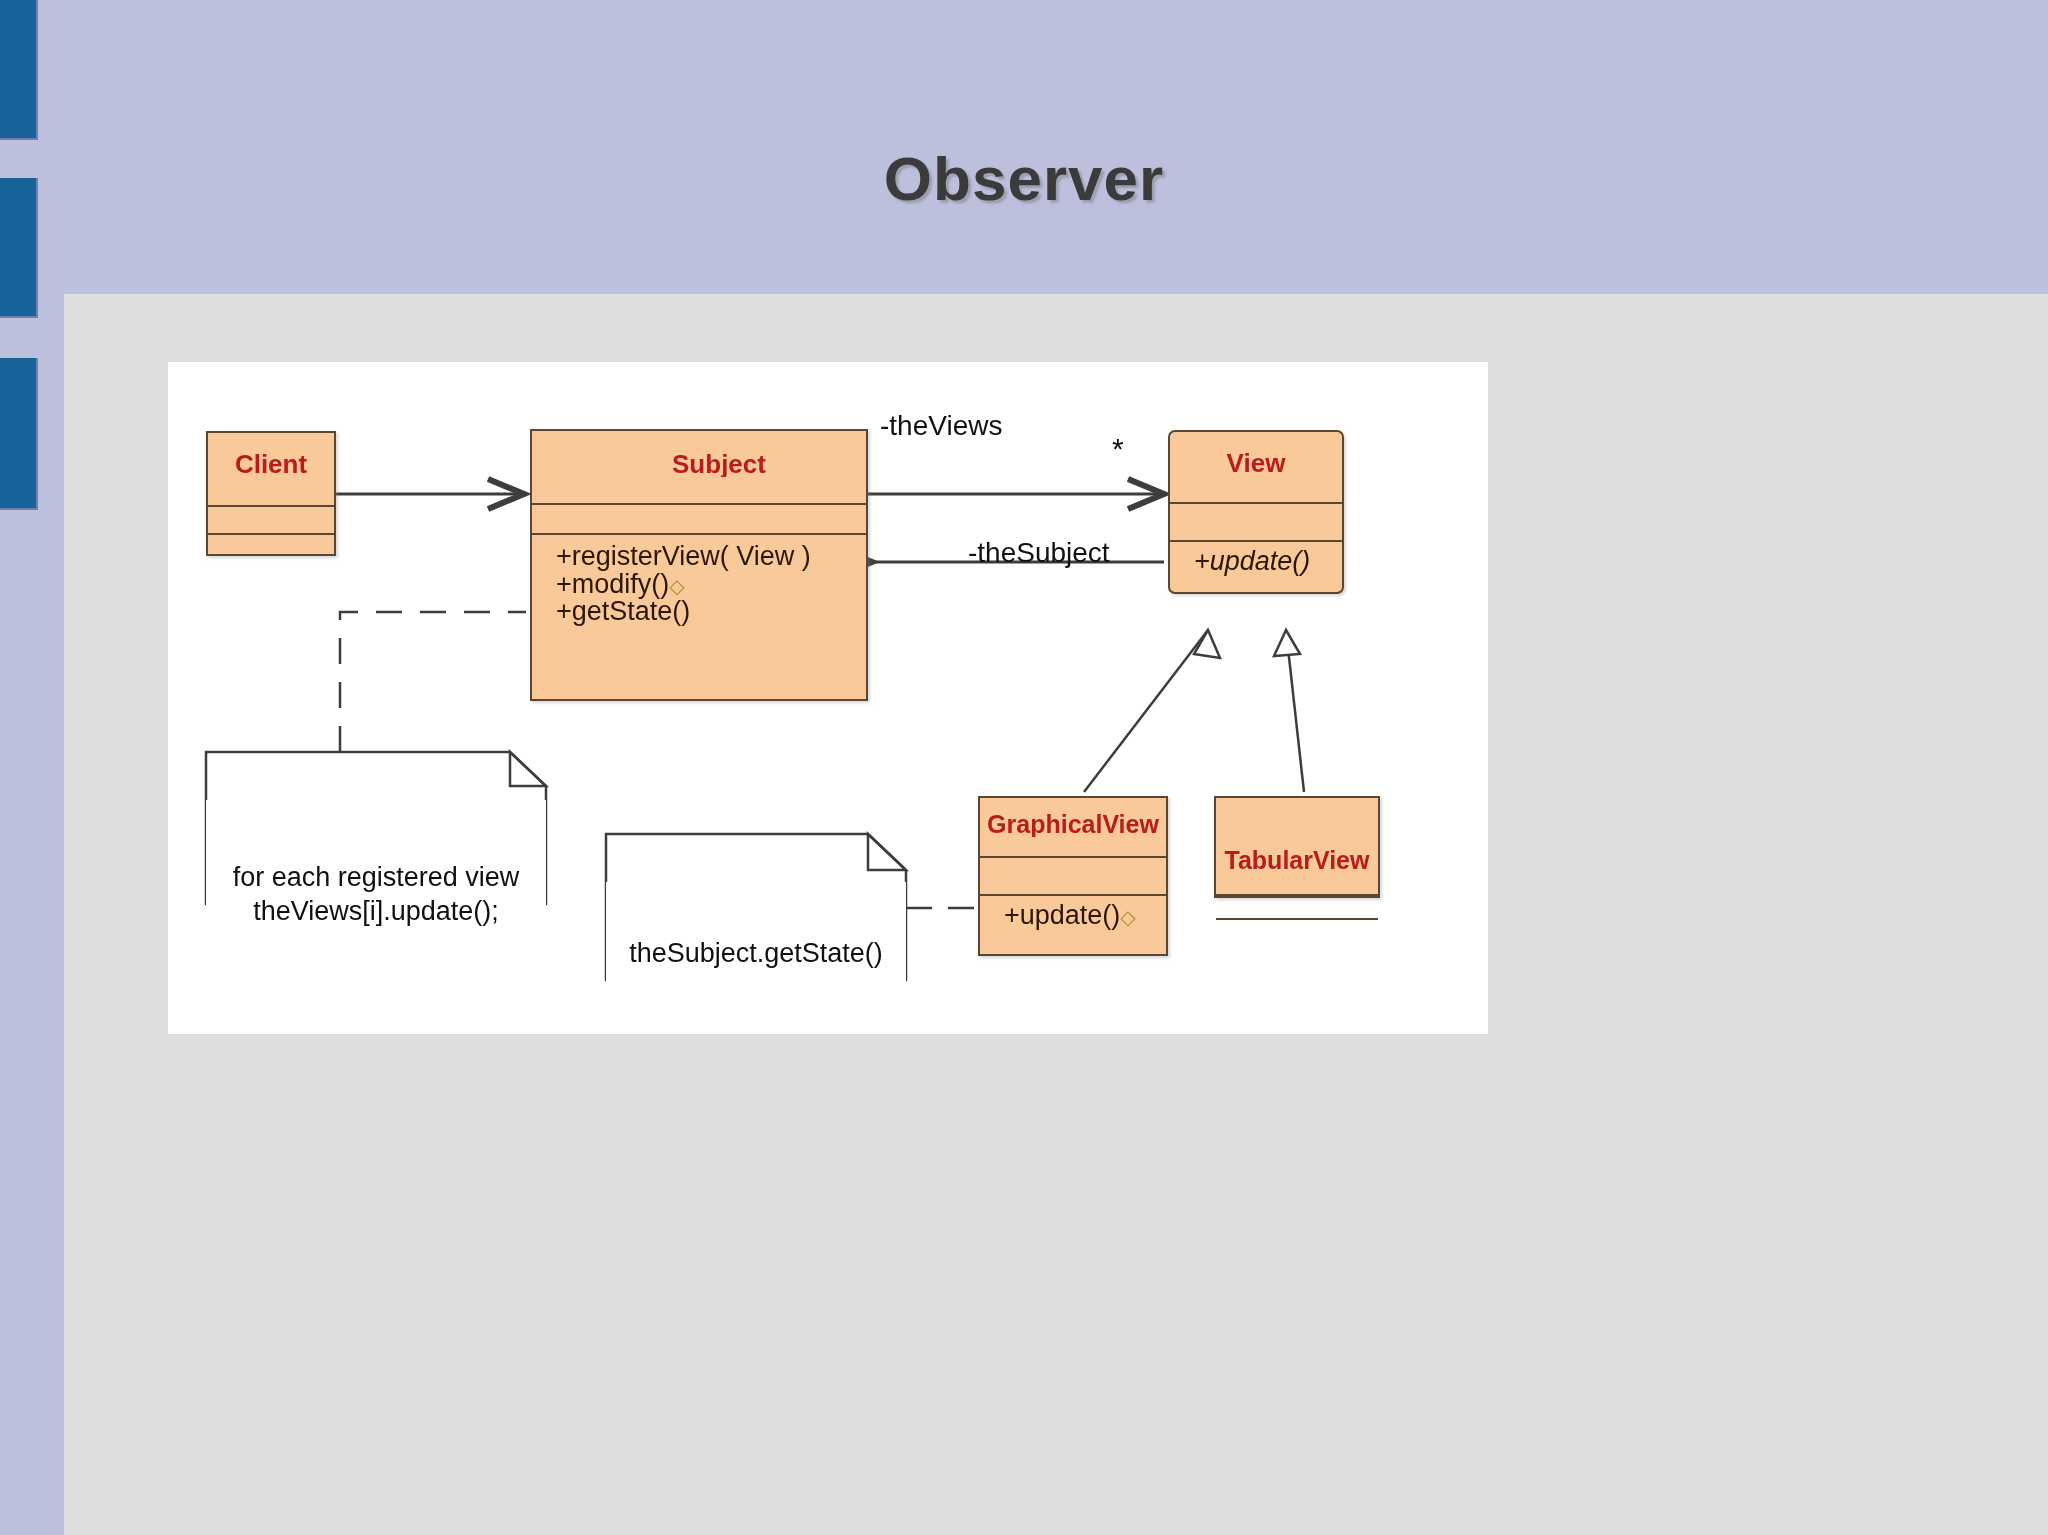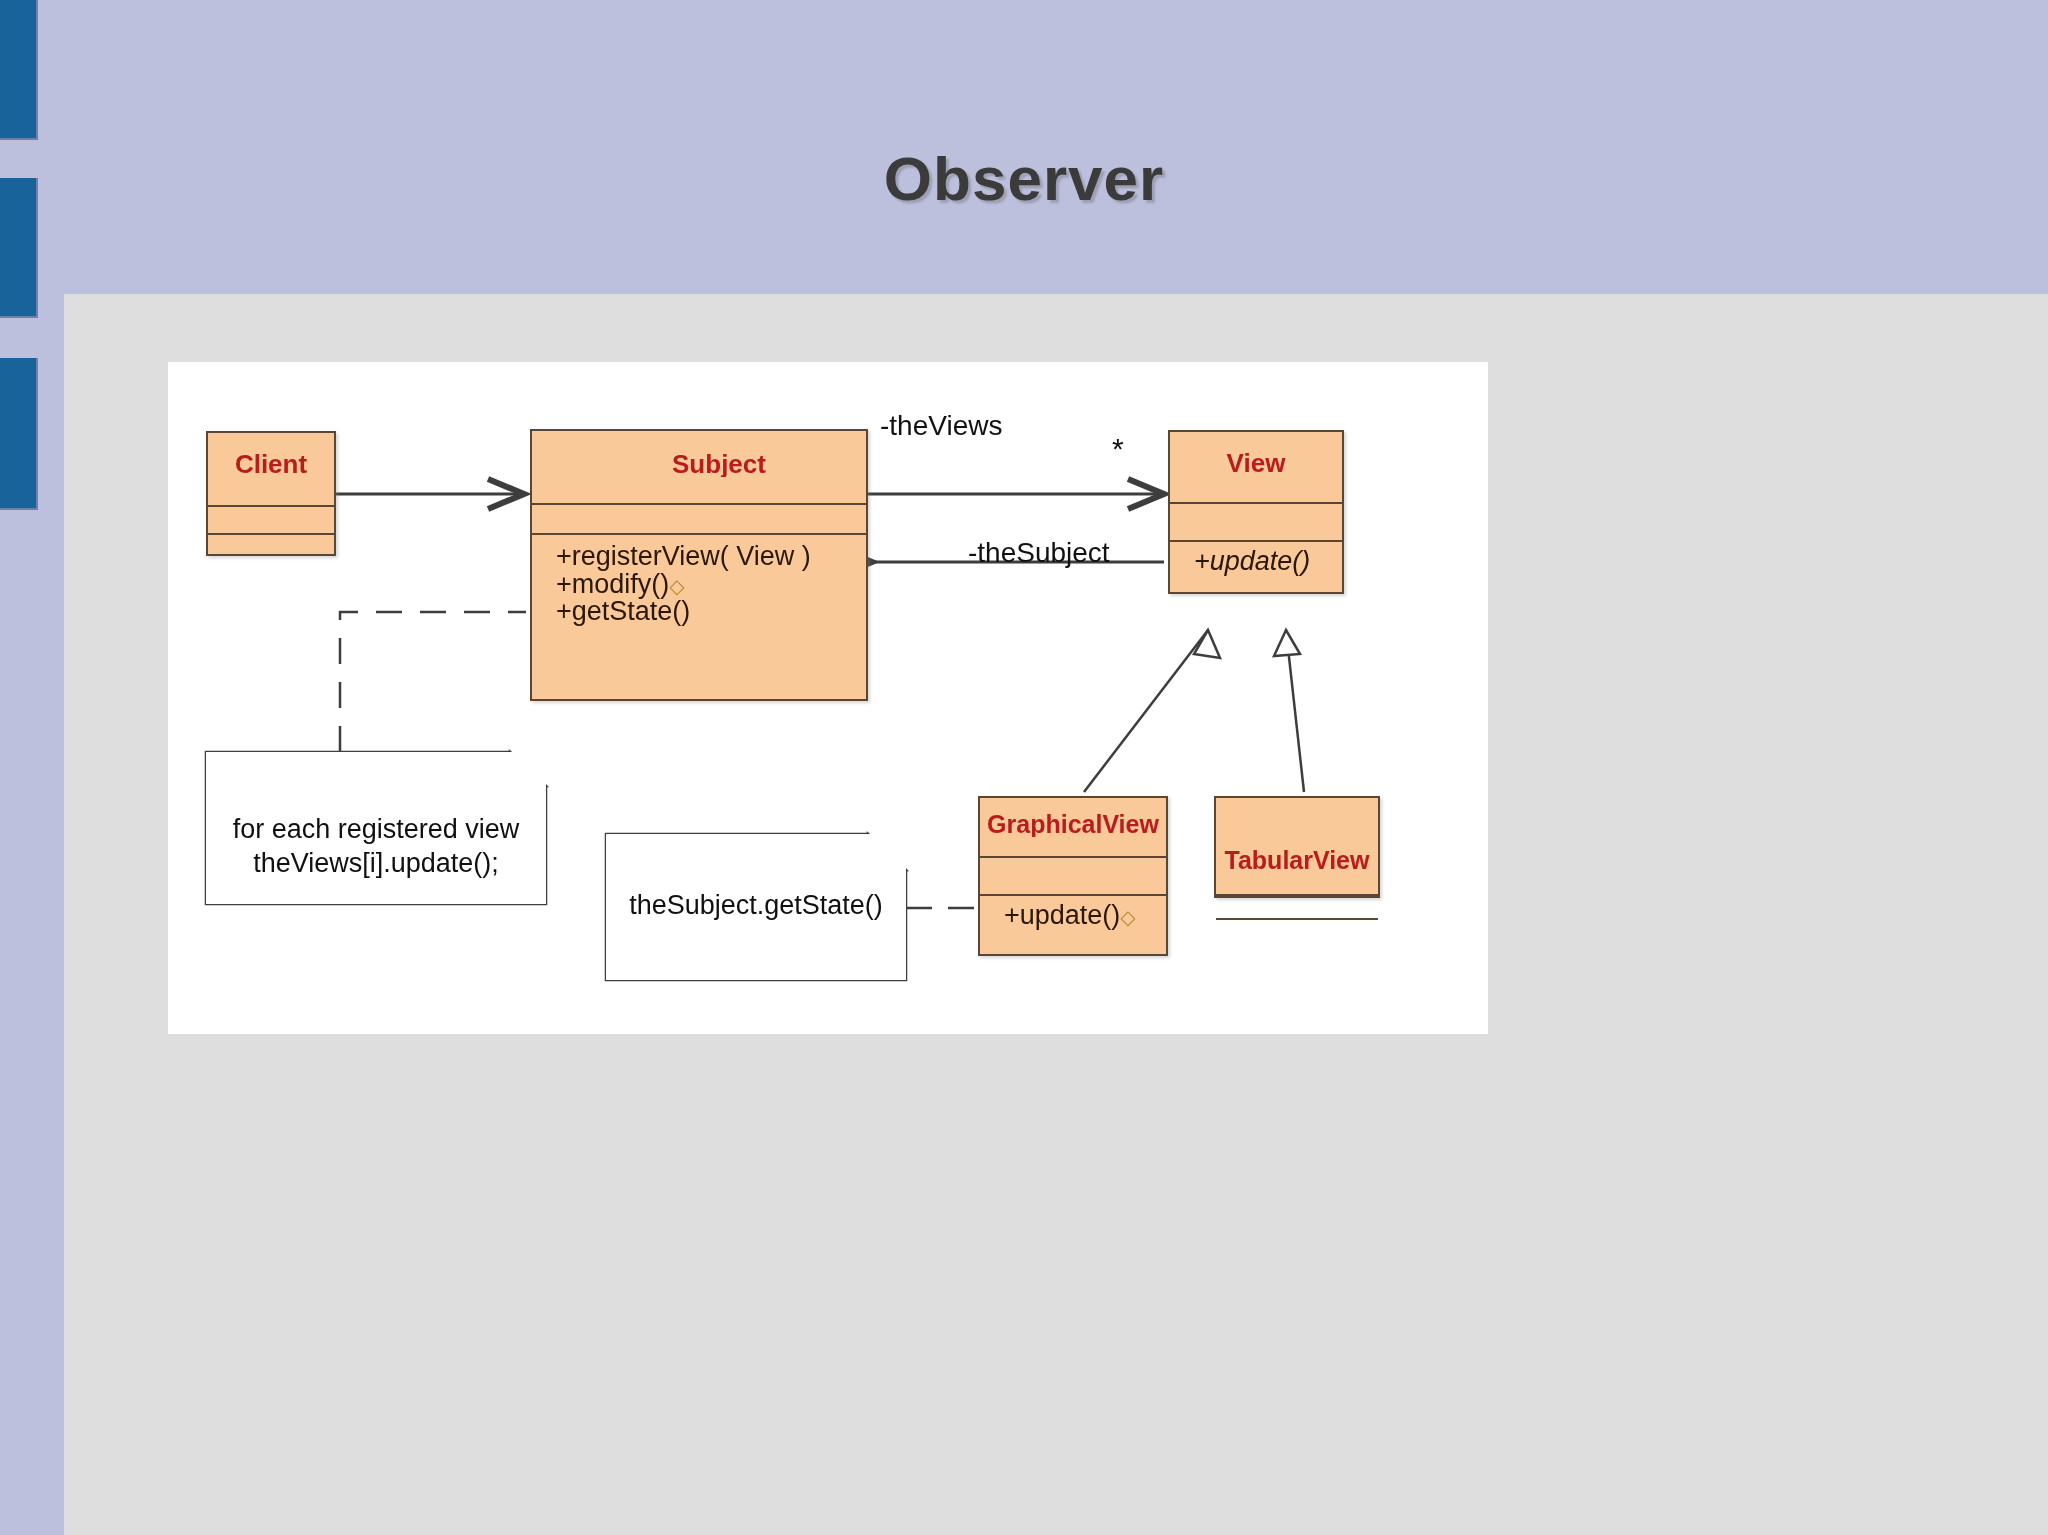--- a/index.html
+++ b/index.html
@@ -140,21 +140,21 @@
 
   #class-subject {
     left: 362px; top: 67px; width: 338px; height: 272px;
   }
   #class-subject .uml-name { padding-top: 20px; }
   #class-subject .seg-a { height: 72px; padding-left: 40px; }
   #class-subject .seg-b { height: 28px; }
   #class-subject .uml-ops { padding-top: 8px; }
 
   #class-view {
-    left: 1000px; top: 68px; width: 176px; height: 164px;
+    left: 1000px; top: 68px; width: 176px; height: 164px; border-radius: 7px;
   }
   #class-view .uml-name { padding-top: 18px; }
   #class-view .seg-a { height: 70px; }
   #class-view .seg-b { height: 36px; }
   #class-view .uml-ops { padding-top: 6px; }
 
   #class-graphicalview {
     left: 810px; top: 434px; width: 190px; height: 160px;
   }
   #class-graphicalview .uml-name { padding-top: 14px; font-size: 25px; }
@@ -170,20 +170,21 @@
   #class-tabularview .seg-b { height: 22px; }
 
   
   .uml-note {
     position: absolute;
     background: #ffffff;
     color: #101010;
     font-size: 27px;
     font-family: "Liberation Sans", sans-serif;
     box-sizing: border-box;
+    margin-top: 48px;
   }
   .note-text {
     position: absolute;
     width: 100%;
     text-align: center;
     white-space: nowrap;
   }
 
   #note-foreach { left: 38px; top: 390px; width: 340px; height: 152px; }
   #note-foreach .note-text.l1 { top: 62px; }

